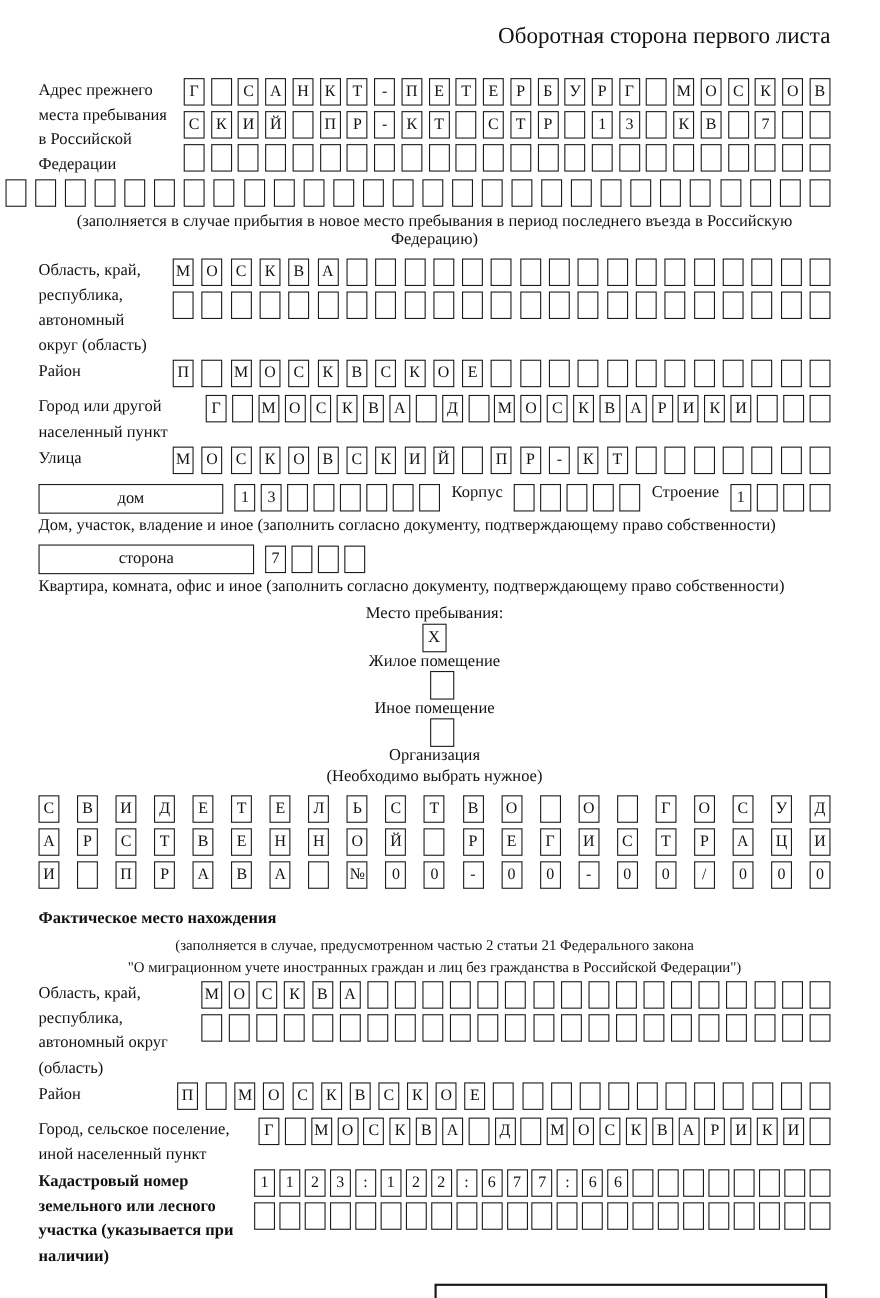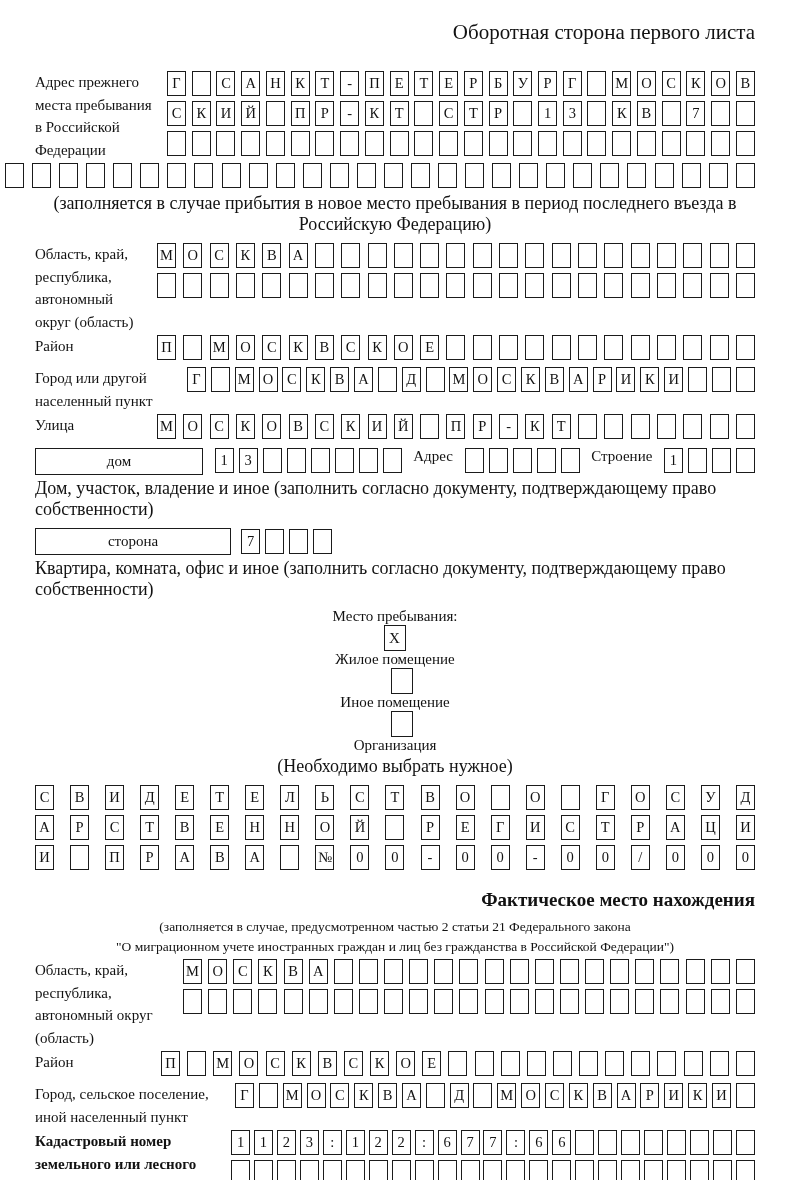--- a/index.html
+++ b/index.html
@@ -27,21 +27,21 @@
   .cells-col { flex: 1; min-width: 0; }
   .cellrow { display: flex; justify-content: space-between; margin-bottom: 5px; }
   .cell {
     width: 19px; height: 25px; flex-shrink: 0;
     border: 1.7px solid #1b1b1b;
     display: inline-flex; align-items: center; justify-content: center;
     font-size: 14.5px;
   }
   .fullrow { margin-left: -30px; width: calc(100% + 30px); }
 
-  .note { font-size: 18px; margin: 0 0 8px 0; }
+  .note { font-size: 15px; margin: 0 0 8px 0; }
   .note.center { text-align: center; }
   .note.left { text-align: left; margin-top: 3px; }
 
   .sec-title { text-align: center; font-weight: bold; font-size: 15.5px; margin: 6px 0 10px 0; }
 
   .domrow { display: flex; align-items: flex-start; justify-content: space-between; margin: 4px 0 3px 0; }
   .widebox {
     border: 1.7px solid #1b1b1b; height: 27px;
     display: flex; align-items: center; justify-content: center; font-size: 15px;
   }
@@ -53,21 +53,21 @@
   .kvrow { display: flex; align-items: center; gap: 10px; margin: 4px 0 3px 0; }
 
   .mrow { display: flex; align-items: center; margin: 6px 0 2px 0; font-size: 15px; flex-direction: column; }
   .mbox {
     width: 22px; height: 26px; border: 1.7px solid #1b1b1b; flex-shrink: 0;
     display: inline-flex; align-items: center; justify-content: center; font-size: 15px;
     margin: 0 13px 0 26px;
   }
   .mbox.first { margin-left: 12px; }
 
-  .fact-title { text-align: right; font-weight: bold; font-size: 19px; margin: 14px 0 8px 0; }
+  .fact-title { text-align: left; font-weight: bold; font-size: 15px; margin: 14px 0 8px 0; }
   .fact-note { text-align: center; font-size: 13.5px; margin: 0 0 4px 0; }
 
   .stamp { margin: 14px 0 6px 360px; width: 357px; height: 172px; border: 2px solid #1b1b1b; }
 </style>
 </head>
 <body>
 
 <div class="page">
 
   <div class="top-note">Оборотная сторона первого листа</div>
@@ -343,21 +343,21 @@
     <div class="cellgroup">
         <span class="cell">1</span>
         <span class="cell">3</span>
         <span class="cell"></span>
         <span class="cell"></span>
         <span class="cell"></span>
         <span class="cell"></span>
         <span class="cell"></span>
         <span class="cell"></span>
       </div>
-    <div class="inline-lbl">Адрес</div>
+    <div class="inline-lbl">Корпус</div>
     <div class="cellgroup">
         <span class="cell"></span>
         <span class="cell"></span>
         <span class="cell"></span>
         <span class="cell"></span>
         <span class="cell"></span>
       </div>
     <div class="inline-lbl">Строение</div>
     <div class="cellgroup">
         <span class="cell">1</span>

